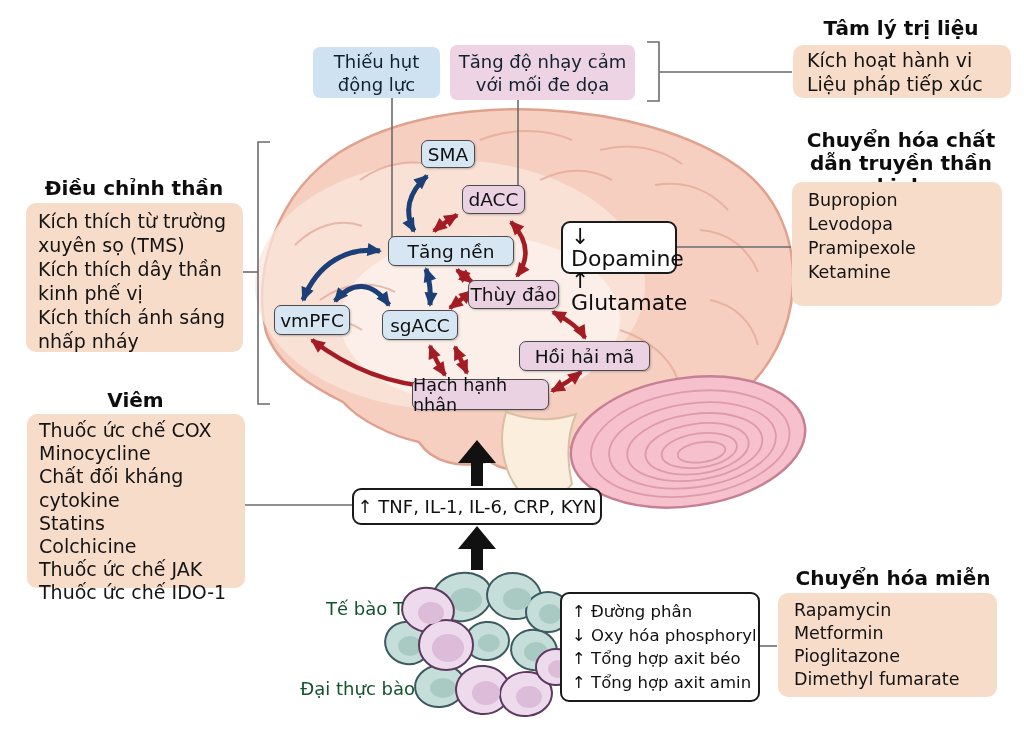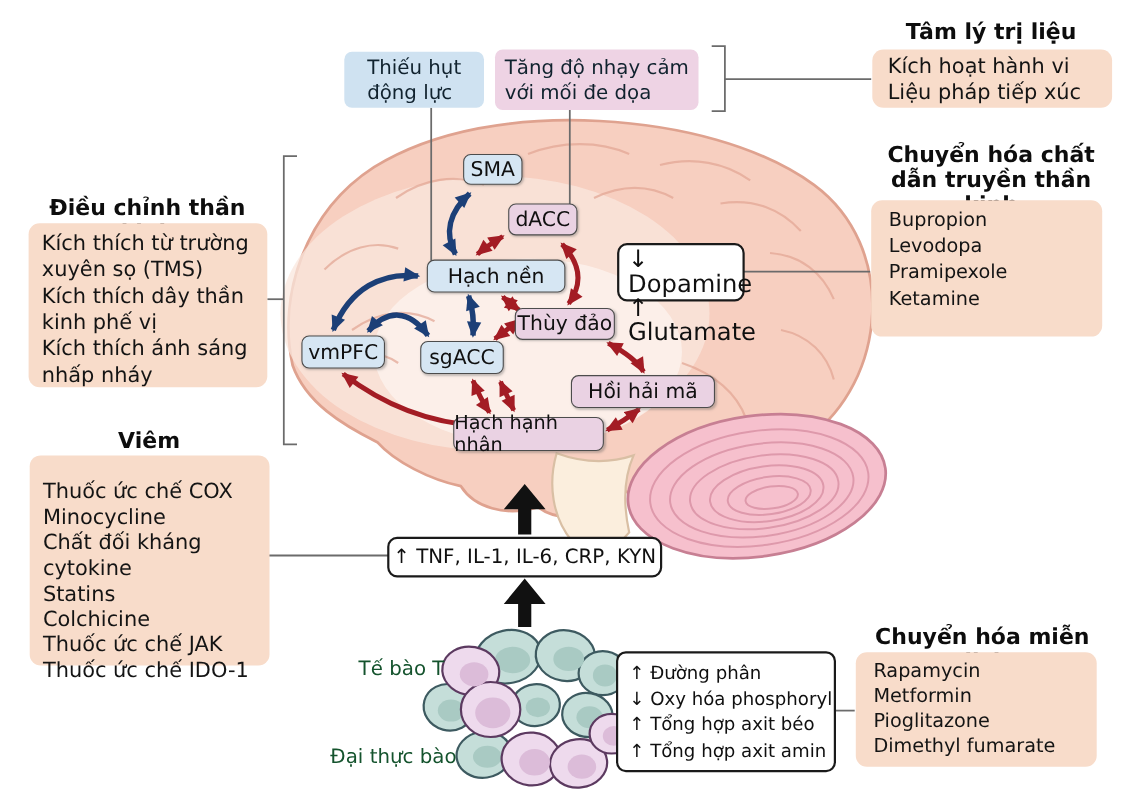--- a/index.html
+++ b/index.html
@@ -6,21 +6,21 @@
   #canvas{
     position:relative;width:1024px;height:738px;background:#ffffff;overflow:hidden;
     font-family:"DejaVu Sans","Liberation Sans",sans-serif;color:#111;
   }
   #gfx{position:absolute;left:0;top:0;width:1024px;height:738px;}
   .abs{position:absolute;}
   .preline{white-space:pre-line;}
   .hdr{font-weight:bold;font-size:20px;text-align:center;line-height:23px;color:#0d0d0d;}
   .peach{background:#f8dcca;border-radius:10px;font-size:19px;line-height:23.5px;color:#141414;}
   .topbox{border-radius:7px;font-size:18px;line-height:23px;display:flex;align-items:center;
-          justify-content:center;text-align:left;color:#10222e;}
+          justify-content:center;text-align:center;color:#10222e;}
   .blue-top{background:#cfe2f1;}
   .pink-top{background:#eed3e4;}
   .region{border:1.6px solid #4c4c4c;border-radius:7px;display:flex;align-items:center;
           justify-content:center;font-size:18.5px;color:#101010;box-shadow:1px 1px 2px rgba(90,90,90,.35);}
   .region.blue{background:#d6e6f3;}
   .region.pink{background:#ead2e3;}
   .whitebox{background:#fff;border:2px solid #1a1a1a;border-radius:9px;color:#101010;}
   .cell-label{font-size:18px;color:#14532d;}
 </style>
 </head>
@@ -167,41 +167,41 @@
   <div class="abs hdr preline" style="left:790px;top:129px;width:222px;">Chuyển hóa chất
 dẫn truyền thần kinh</div>
   <div class="abs peach" style="left:792px;top:182px;width:190px;height:118px;padding:6px 4px 0 16px;line-height:24px;font-size:17.5px;">
     <div>Bupropion</div>
     <div>Levodopa</div>
     <div>Pramipexole</div>
     <div>Ketamine</div>
   </div>
 
   <div class="abs hdr" style="left:25px;top:389px;width:221px;">Viêm</div>
-  <div class="abs peach" style="left:27px;top:414px;width:200px;height:166px;padding:22px 6px 3px 12px;line-height:23.2px;">
+  <div class="abs peach" style="left:27px;top:414px;width:200px;height:166px;padding:5px 6px 3px 12px;line-height:23.2px;">
     <div>Thuốc ức chế COX</div>
     <div>Minocycline</div>
     <div>Chất đối kháng cytokine</div>
     <div>Statins</div>
     <div>Colchicine</div>
     <div>Thuốc ức chế JAK</div>
     <div>Thuốc ức chế IDO-1</div>
   </div>
 
   <div class="abs hdr" style="left:775px;top:567px;width:236px;">Chuyển hóa miễn dịch</div>
   <div class="abs peach" style="left:778px;top:593px;width:203px;height:98px;padding:6px 0 0 16px;line-height:23px;font-size:17.5px;">
     <div>Rapamycin</div>
     <div>Metformin</div>
     <div>Pioglitazone</div>
     <div>Dimethyl fumarate</div>
   </div>
 
   <div class="abs region blue" style="left:421px;top:140px;width:52px;height:26px;">SMA</div>
   <div class="abs region pink" style="left:462px;top:185px;width:61px;height:27px;">dACC</div>
-  <div class="abs region blue" style="left:388px;top:236px;width:124px;height:28px;">Hạch nền</div>
+  <div class="abs region blue" style="left:388px;top:236px;width:124px;height:28px;">Tăng nền</div>
   <div class="abs region pink" style="left:468px;top:280px;width:89px;height:27px;">Thùy đảo</div>
   <div class="abs region blue" style="left:274px;top:305px;width:74px;height:28px;">vmPFC</div>
   <div class="abs region blue" style="left:382px;top:310px;width:74px;height:28px;">sgACC</div>
   <div class="abs region pink" style="left:519px;top:341px;width:129px;height:28px;">Hồi hải mã</div>
   <div class="abs region pink" style="left:412px;top:379px;width:135px;height:29px;font-size:17.5px;">Hạch hạnh nhân</div>
 
   <div class="abs whitebox" style="left:561px;top:221px;width:104px;height:46px;padding:3px 0 0 8px;font-size:22px;line-height:22px;">
     <div>↓ Dopamine</div>
     <div>↑ Glutamate</div>
   </div>

